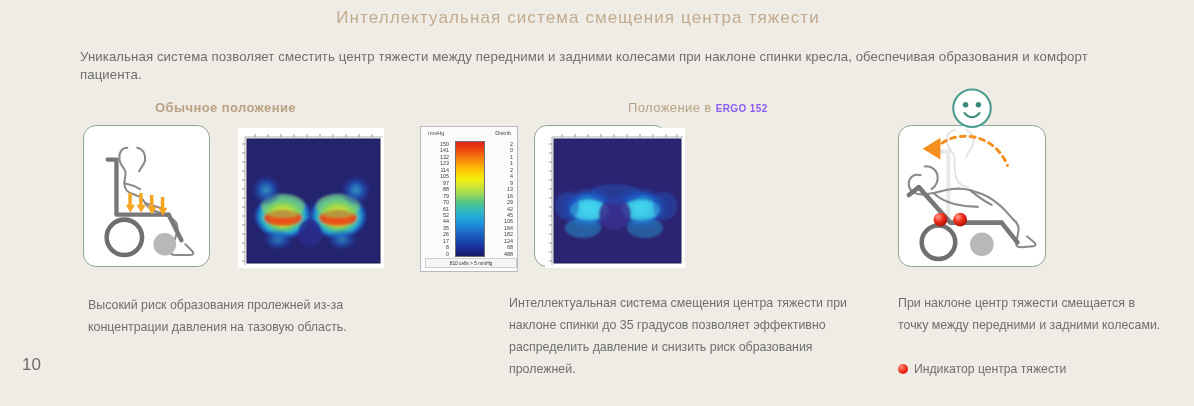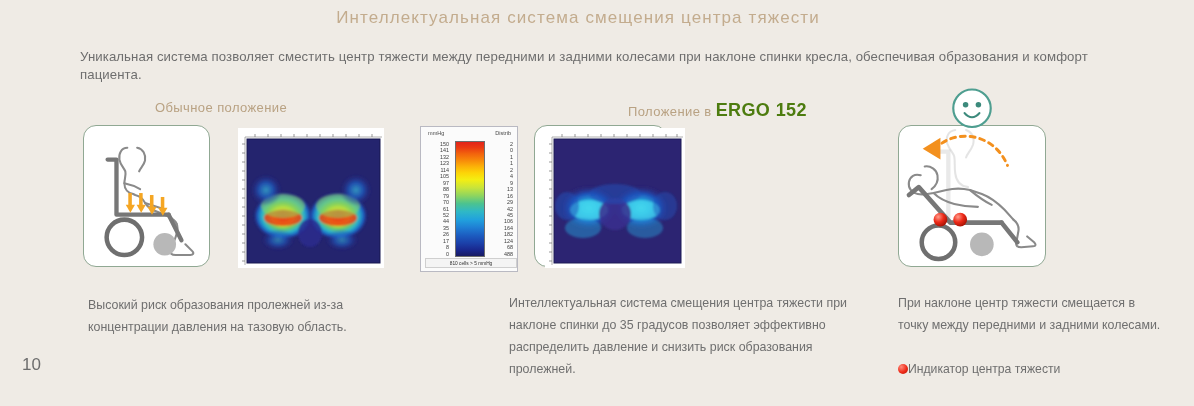--- a/index.html
+++ b/index.html
@@ -13,23 +13,23 @@
     position:absolute;left:0;top:8px;width:1156px;text-align:center;
     font-size:17px;letter-spacing:1.1px;color:#c3ac8e;font-weight:400;
   }
   .intro{
     position:absolute;left:80px;top:48px;width:1050px;
     font-size:13.2px;line-height:18px;color:#6e6e6e;letter-spacing:.1px;
   }
   .sec-label{
     position:absolute;font-size:13px;color:#b9a283;letter-spacing:.4px;
   }
-  .sec-label.left{left:155px;top:100px;}
+  .sec-label.left{left:155px;top:100px;font-weight:bold;}
   .sec-label.right{left:628px;top:100px;}
-  .sec-label b{color:#4d7c0f;font-weight:bold;font-size:18px;}
+  .sec-label b{color:#8b5cf6;font-weight:bold;font-size:10px;}
 
   .panel{
     position:absolute;background:#ffffff;border:1.6px solid #90a893;
     border-radius:13px;box-sizing:border-box;
   }
   #panel-normal{left:83px;top:125px;width:127px;height:142px;}
   #panel-tilt{left:534px;top:125px;width:133px;height:142px;}
   #panel-cog{left:898px;top:125px;width:148px;height:142px;}
 
   .heatmap{position:absolute;background:#ffffff;}
@@ -64,21 +64,21 @@
   }
 
   .caption{
     position:absolute;font-size:12.4px;line-height:22px;color:#6f6f6f;
   }
   #caption-1{left:88px;top:294px;width:320px;}
   #caption-2{left:509px;top:292px;width:350px;}
   #caption-3{left:898px;top:292px;width:270px;}
   .cog-legend{
     position:absolute;left:898px;top:362px;width:280px;
-    font-size:12.2px;color:#6f6f6f;display:flex;align-items:center;
+    font-size:12.2px;color:#6f6f6f;display:flex;align-items:center;gap:6px;
   }
   .dot-cog{
     width:10px;height:10px;border-radius:50%;flex:0 0 auto;
     background:radial-gradient(circle at 33% 30%,#ff8a7a 0%,#ee2a18 55%,#b51508 100%);
   }
   .page-num{
     position:absolute;left:22px;top:355px;font-size:17px;color:#6d6d6d;text-align:right;
   }
 </style>
 </head>

